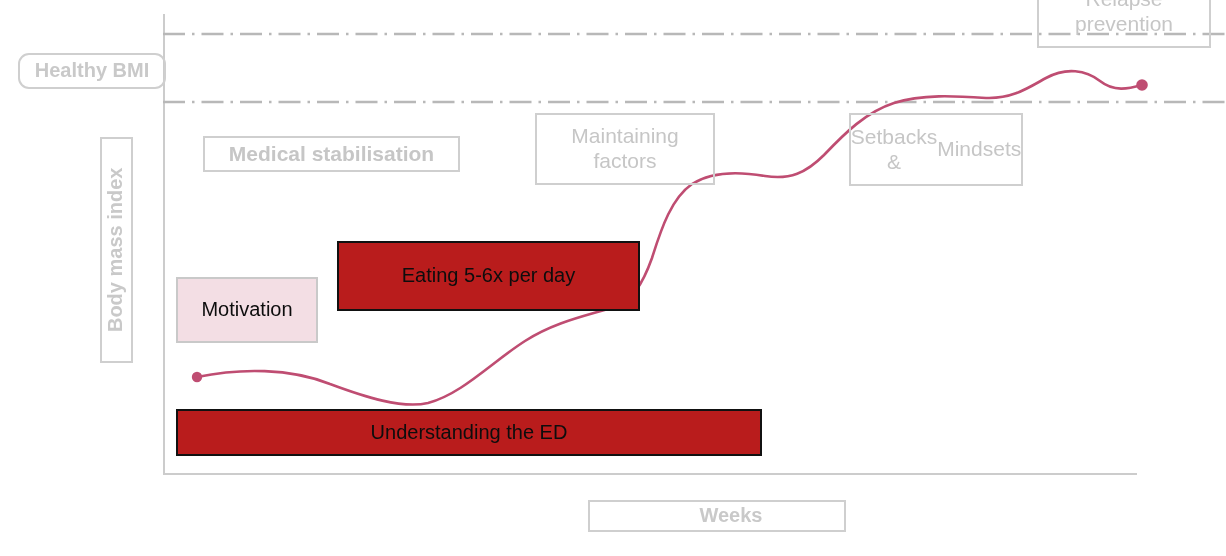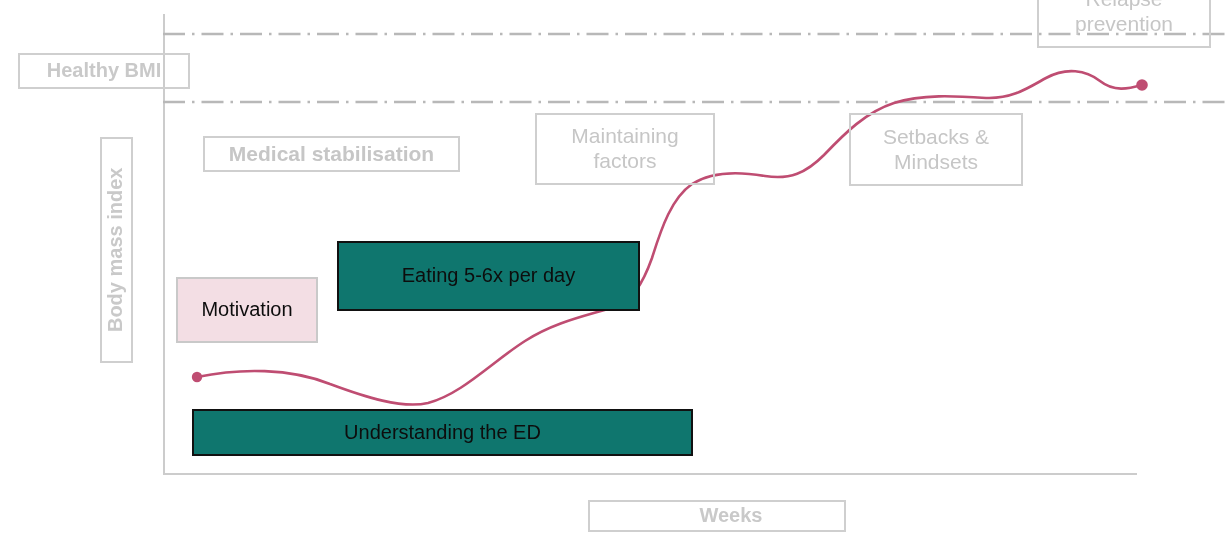--- a/index.html
+++ b/index.html
@@ -57,21 +57,21 @@
   .inter {
     color: #0d0d0d;
     font-size: 20px;
     font-weight: 400;
   }
   .inter.light {
     background: #f3dee4;
     border: 2px solid #c9c9c9;
   }
   .inter.strong {
-    background: #0f766e;
+    background: #b91c1c;
     border: 2.5px solid #111111;
   }
   .axis-line {
     position: absolute;
     background: #cccccc;
   }
 </style>
 </head>
 <body>
 
@@ -97,56 +97,56 @@
              C 790,180 806,173 824,155
              C 845,133 866,112 894,103
              C 922,94 955,96 986,98
              C 1012,99 1028,88 1046,78
              C 1066,67 1086,70 1100,81
              C 1114,92 1128,89 1142,85"></path>
     <circle cx="197" cy="377" r="5.2" fill="#bf4d72"></circle>
     <circle cx="1142" cy="85" r="5.8" fill="#bf4d72"></circle>
   </svg>
 
-  <div class="box axis-title" style="left:18px; top:53px; width:172px; height:36px;">
+  <div class="box axis-title" style="left:18px; top:53px; width:148px; height:36px;border-radius:11px;">
     <span>Healthy BMI</span>
   </div>
 
   <div class="box axis-title vertical" style="left:100px; top:137px; width:33px; height:226px;">
     <span>Body mass index</span>
   </div>
 
   <div class="box axis-title" style="left:588px; top:500px; width:258px; height:32px;padding-left:28px;">
     <span>Weeks</span>
   </div>
 
   <div class="box ghost" style="left:203px; top:136px; width:257px; height:36px;font-weight:bold;">
     <span>Medical stabilisation</span>
   </div>
 
   <div class="box ghost" style="left:535px; top:113px; width:180px; height:72px; flex-direction:column;">
     <span>Maintaining</span>
     <span>factors</span>
   </div>
 
-  <div class="box ghost" style="left:849px; top:113px; width:174px; height:73px; flex-direction:column;">
+  <div class="box ghost" style="left:849px; top:113px; width:174px; height:73px; flex-direction:row;">
     <span>Setbacks &amp;</span>
     <span>Mindsets</span>
   </div>
 
   <div class="box ghost" style="left:1037px; top:-25px; width:174px; height:73px; flex-direction:column;">
     <span>Relapse</span>
     <span>prevention</span>
   </div>
 
   <div class="box inter light" style="left:176px; top:277px; width:142px; height:66px;">
     <span>Motivation</span>
   </div>
 
   <div class="box inter strong" style="left:337px; top:241px; width:303px; height:70px;">
     <span>Eating 5-6x per day</span>
   </div>
 
-  <div class="box inter strong" style="left:192px; top:409px; width:501px; height:47px;">
+  <div class="box inter strong" style="left:176px; top:409px; width:586px; height:47px;">
     <span>Understanding the ED</span>
   </div>
 
 </div>
 
 </body></html>

